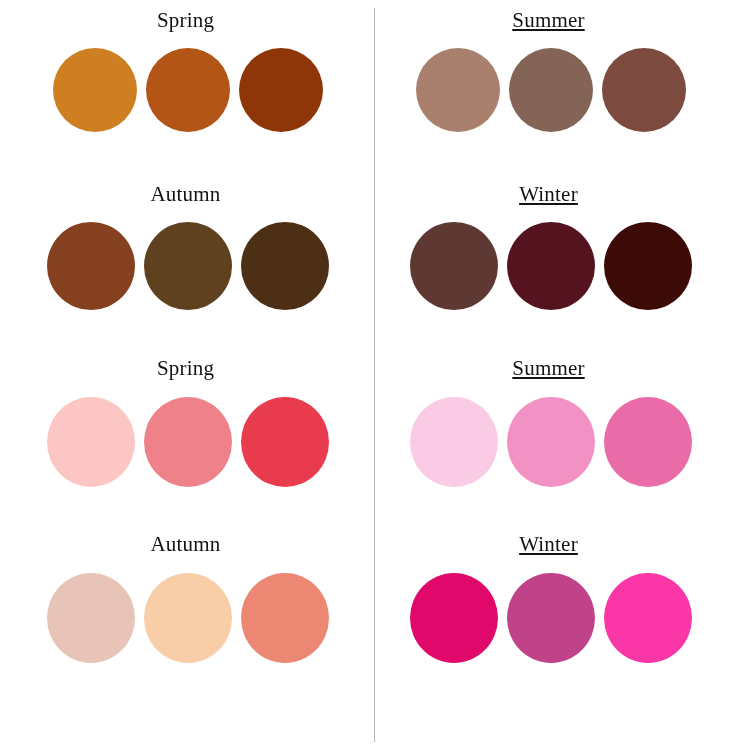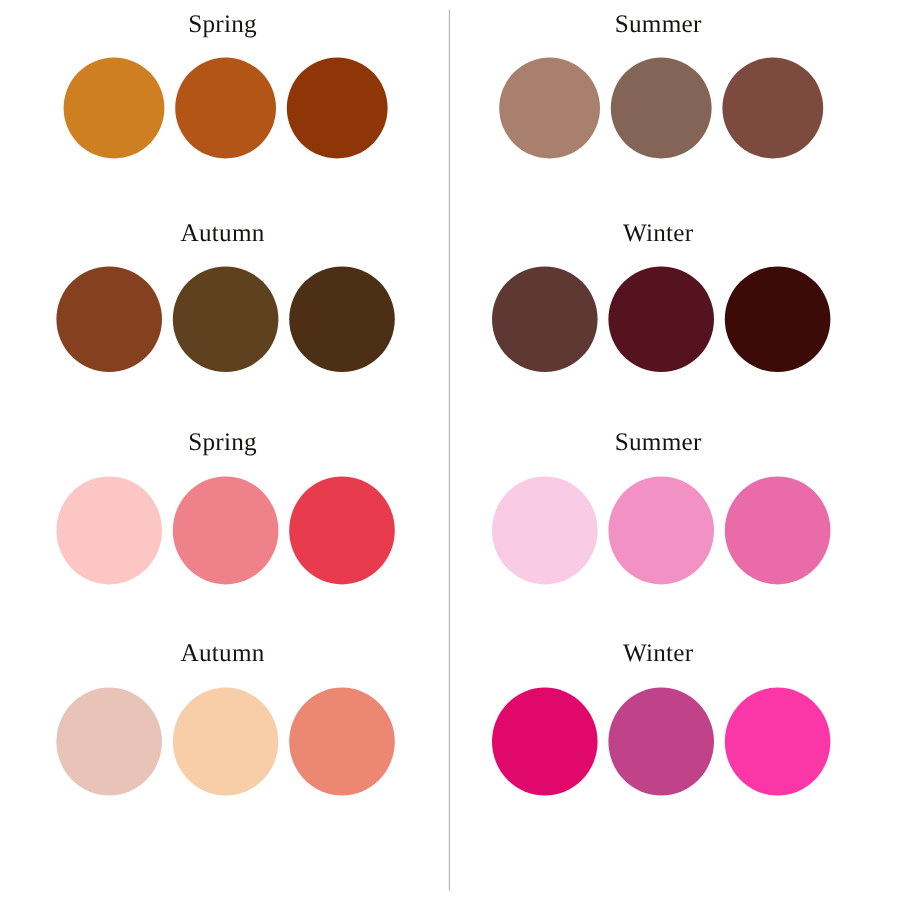--- a/index.html
+++ b/index.html
@@ -77,21 +77,21 @@
 
   .palette.r3 .palette-label { margin-top: 8px; }
   .palette.r3 .swatch-row    { margin-top: 18px; gap: 9px; }
   .palette.r3 .swatch        { width: 88px; height: 90px; }
 
   .palette.r4 .palette-label { margin-top: 12px; }
   .palette.r4 .swatch-row    { margin-top: 18px; gap: 9px; }
   .palette.r4 .swatch        { width: 88px; height: 90px; }
 
   
-  .palette.right .palette-label { transform: translateX(-14px); }
+  .palette.right .palette-label { transform: translateX(-14px); text-decoration: underline; }
   .palette.right .swatch-row    { transform: translateX(-12px); }
   .palette.left  .palette-label { transform: translateX(-2px); }
 </style>
 </head>
 <body style="background: rgb(255, 255, 255);">
 
 <div id="chart">
 
   <div class="divider" style="background: rgb(185, 185, 185);"></div>
 

